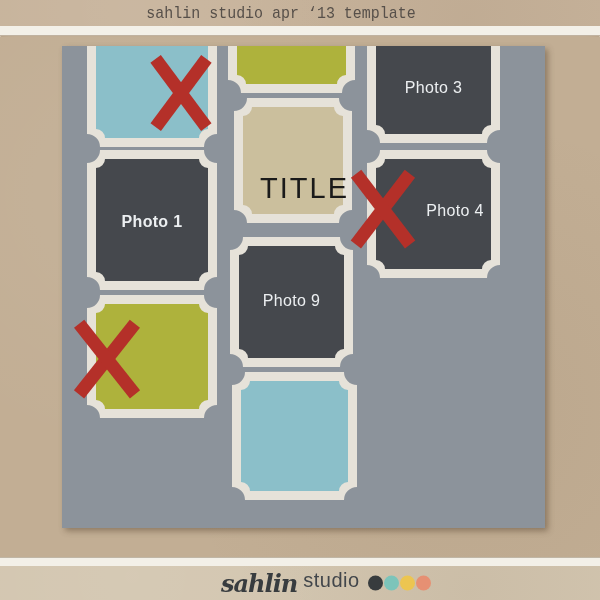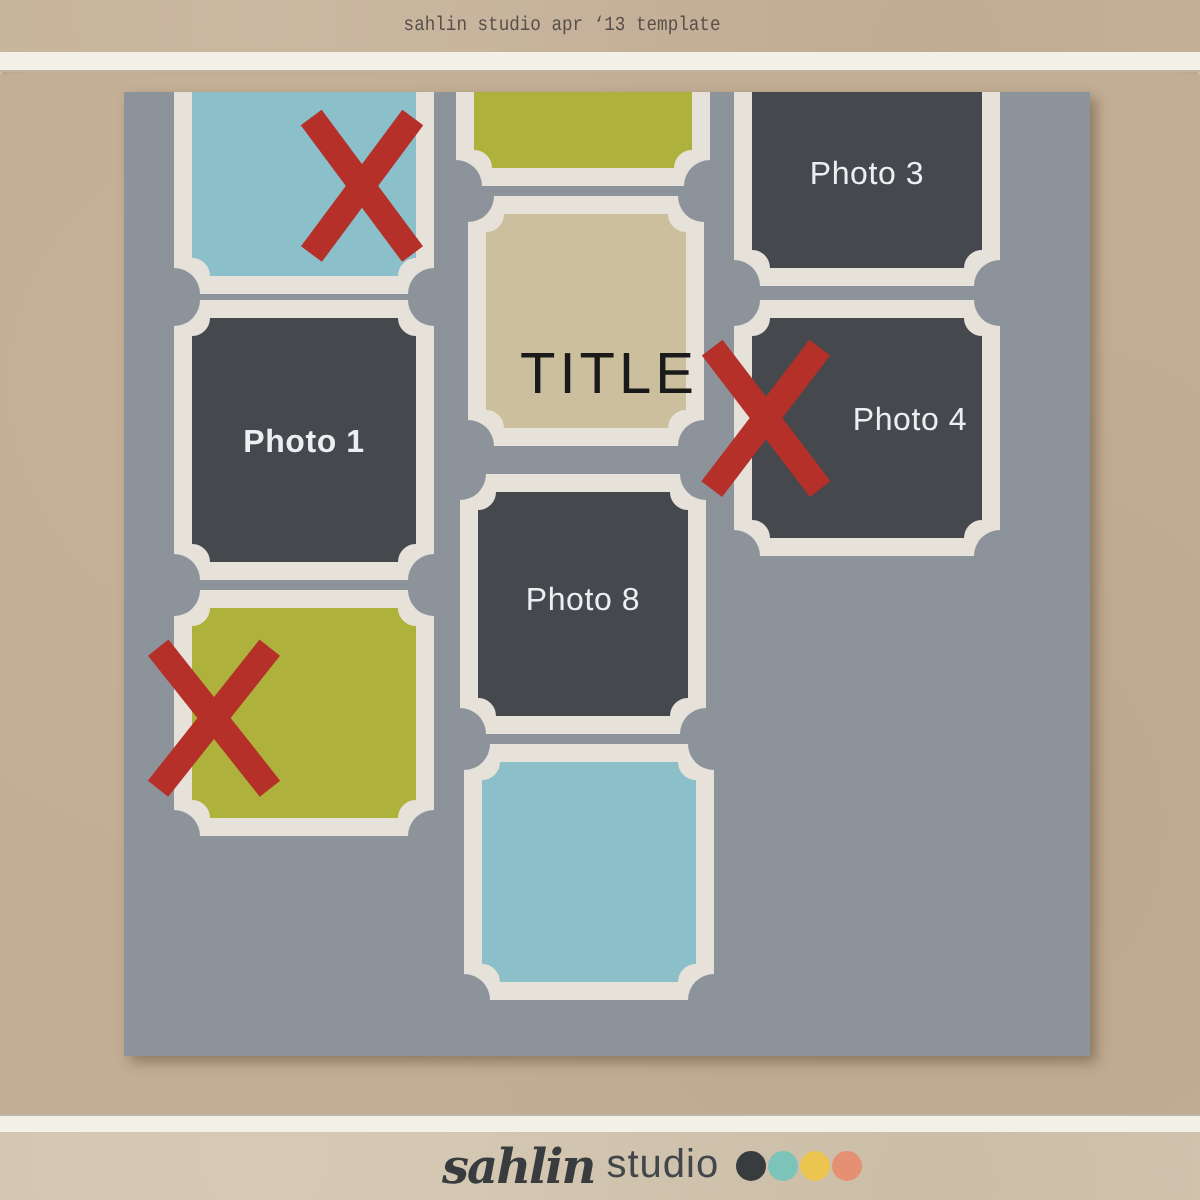--- a/index.html
+++ b/index.html
@@ -14,21 +14,21 @@
   .kraft{
     background-image:
       radial-gradient(circle at 22% 30%, rgba(255,255,255,.06), transparent 45%),
       radial-gradient(circle at 78% 72%, rgba(100,75,50,.07), transparent 50%);
   }
   .band-kraft-top{top:0;height:26px;background-color:#c7b39b;}
   .header-title{
     position:absolute;top:0;left:0;width:476px;height:26px;line-height:28px;
     padding-left:87px;text-align:center;
     font-family:"Liberation Mono","DejaVu Sans Mono",monospace;
-    font-size:10px;color:#57504a;white-space:nowrap;
+    font-size:17px;color:#57504a;white-space:nowrap;
   }
   .header-title > span{display:inline-block;transform:scaleX(.88);transform-origin:center;}
   .band-white-top{top:26px;height:10px;background:#f3f0e8;border-bottom:1px solid rgba(150,128,100,.55);}
   .band-main{top:37px;height:520px;background-color:#c2ae94;}
   .canvas{
     position:absolute;left:62px;top:46px;width:483px;height:482px;
     background:#8c939b;overflow:hidden;
     box-shadow:3px 3px 6px rgba(80,60,40,.45);
   }
   .frame{position:absolute;z-index:1;}
@@ -44,21 +44,21 @@
   .formats-text{
     position:absolute;left:45px;top:535px;z-index:3;
     font-size:14px;font-weight:bold;color:#f5f2ea;letter-spacing:.4px;white-space:nowrap;
     text-shadow:0 1px 1px rgba(100,80,55,.25);
   }
   .formats-text > span{display:inline-block;transform:scaleX(.72);transform-origin:left center;}
   .band-white-bottom{top:557px;height:9px;background:#f3f0e8;border-top:1px solid rgba(130,110,85,.45);}
   .band-footer{top:566px;height:34px;background-color:#d3c6b0;}
   .logo{
     position:absolute;left:221px;top:50%;transform:translateY(-50%);
-    display:flex;align-items:center;white-space:nowrap;
+    display:flex;white-space:nowrap;
   }
   .logo-script{
     font-family:"DejaVu Serif","Liberation Serif",serif;
     font-style:italic;font-weight:bold;font-size:24px;color:#383c3f;letter-spacing:-1px;
   }
   .logo-sans{
     font-family:"Liberation Sans",sans-serif;
     font-size:20px;color:#42464b;margin-left:6px;letter-spacing:.5px;
   }
   .dots{display:flex;align-items:center;margin-left:8px;}
@@ -118,21 +118,21 @@
           <path d="M13 0L120 0A13 13 0 0 0 133 13L133 115A13 13 0 0 0 120 128L13 128A13 13 0 0 0 0 115L0 13A13 13 0 0 0 13 0Z" fill="#e6e2d9"></path>
           <path d="M18 9L115 9A9 9 0 0 0 124 18L124 110A9 9 0 0 0 115 119L18 119A9 9 0 0 0 9 110L9 18A9 9 0 0 0 18 9Z" fill="#45484d"></path>
         </svg>
         <span class="label label-photo" style="top: 61px; margin-left: 43px;">Photo 4</span>
       </div>
       <div class="frame" style="left: 168px; top: 191px; width: 123px; height: 130px;">
         <svg width="123" height="130" viewBox="0 0 123 130">
           <path d="M13 0L110 0A13 13 0 0 0 123 13L123 117A13 13 0 0 0 110 130L13 130A13 13 0 0 0 0 117L0 13A13 13 0 0 0 13 0Z" fill="#e6e2d9"></path>
           <path d="M18 9L105 9A9 9 0 0 0 114 18L114 112A9 9 0 0 0 105 121L18 121A9 9 0 0 0 9 112L9 18A9 9 0 0 0 18 9Z" fill="#45484d"></path>
         </svg>
-        <span class="label label-photo" style="top: 64px;">Photo 8</span>
+        <span class="label label-photo" style="top: 64px;">Photo 9</span>
       </div>
       <div class="frame" style="left: 25px; top: 249px; width: 130px; height: 123px;">
         <svg width="130" height="123" viewBox="0 0 130 123">
           <path d="M13 0L117 0A13 13 0 0 0 130 13L130 110A13 13 0 0 0 117 123L13 123A13 13 0 0 0 0 110L0 13A13 13 0 0 0 13 0Z" fill="#e6e2d9"></path>
           <path d="M18 9L112 9A9 9 0 0 0 121 18L121 105A9 9 0 0 0 112 114L18 114A9 9 0 0 0 9 105L9 18A9 9 0 0 0 18 9Z" fill="#aeb23c"></path>
         </svg>
       </div>
       <div class="frame" style="left: 170px; top: 326px; width: 125px; height: 128px;">
         <svg width="125" height="128" viewBox="0 0 125 128">
           <path d="M13 0L112 0A13 13 0 0 0 125 13L125 115A13 13 0 0 0 112 128L13 128A13 13 0 0 0 0 115L0 13A13 13 0 0 0 13 0Z" fill="#e6e2d9"></path>

